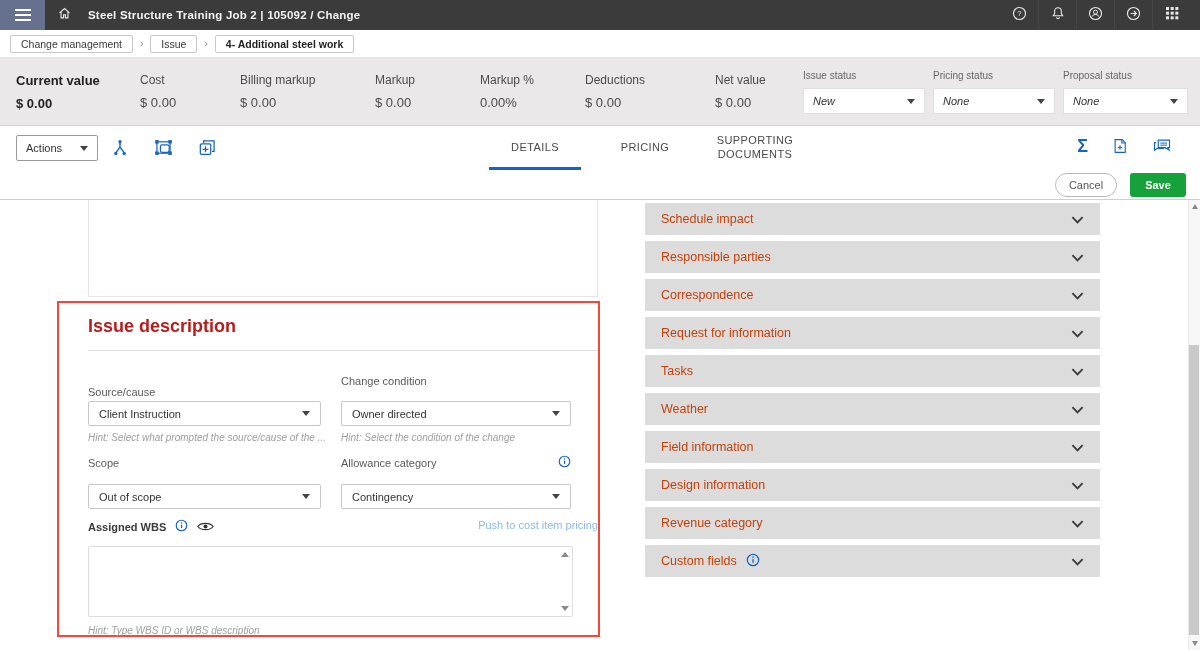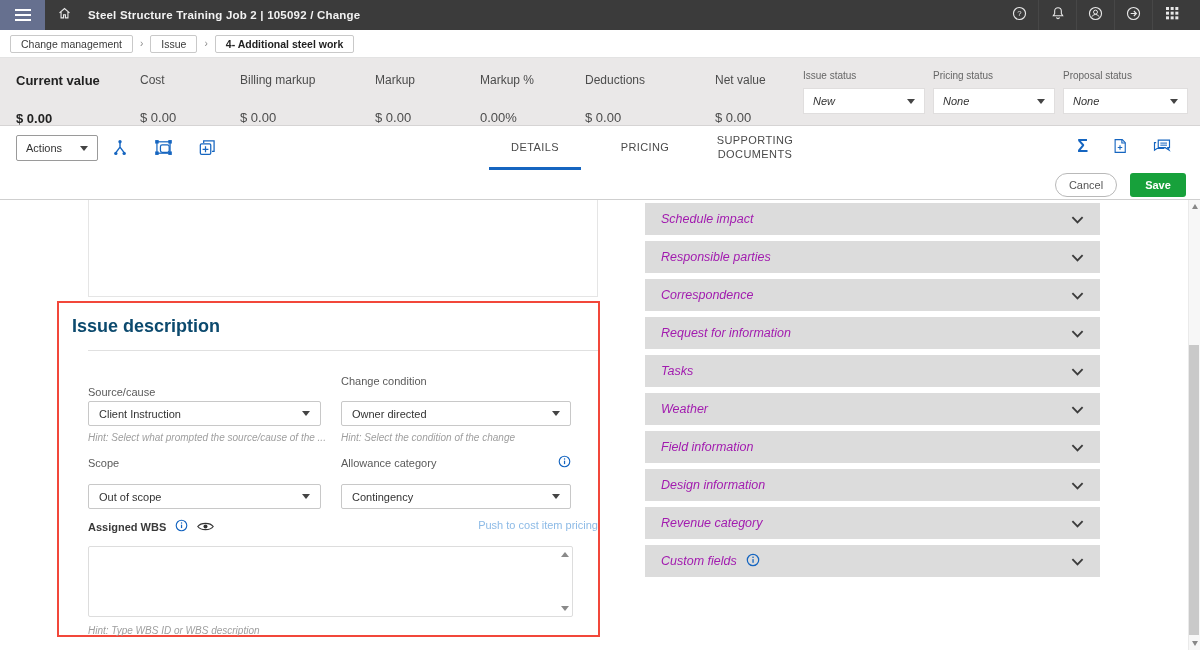--- a/index.html
+++ b/index.html
@@ -23,21 +23,21 @@
   .breadcrumb { position:absolute; top:30px; left:0; right:0; height:28px; background:#fff; border-bottom:1px solid #e3e3e3; display:flex; align-items:center; padding-left:10px; }
   .chip { border:1px solid #c9c9c9; border-radius:2px; padding:2px 10px; font-size:10.5px; color:#3a3a3a; background:#fff; cursor:pointer; white-space:nowrap; }
   .chip.active { font-weight:bold; color:#222; }
   .crumb-sep { color:#8a8a8a; font-size:10px; margin:0 7px; }
   .crumb-sep::after { content:"\203A"; }
 
   
   .summary { position:absolute; top:58px; left:0; right:0; height:68px; background:#eae8e8; border-bottom:1px solid #d6d4d4; display:flex; padding-left:16px; }
   .metric { padding-top:15px; }
   .metric .m-label { font-size:12px; color:#4c4c4c; }
-  .metric .m-value { margin-top:23px; font-size:13px; color:#4c4c4c; }
+  .metric .m-value { margin-top:8px; font-size:13px; color:#4c4c4c; }
   .metric.primary .m-label, .metric.primary .m-value { font-weight:bold; color:#222; font-size:13px; }
   .m-w0{width:124px}.m-w1{width:100px}.m-w2{width:135px}.m-w3{width:105px}.m-w4{width:105px}.m-w5{width:130px}.m-w6{width:88px}
   .status-group { width:130px; padding-top:12px; }
   .status-group .s-label { font-size:10px; color:#666; }
   .status-select { margin-top:7px; width:122px; height:26px; background:#fff; border:1px solid #e0dede; display:flex; align-items:center; justify-content:space-between; padding:0 9px; font-size:11px; color:#333; cursor:pointer;font-style:italic; }
   .status-group:last-child .status-select { width:125px; }
   .caret { width:0; height:0; border-left:4px solid transparent; border-right:4px solid transparent; border-top:5px solid #444; }
 
   
   .toolbar { position:absolute; top:126px; left:0; right:16px; height:44px; background:#fff; }
@@ -52,39 +52,39 @@
 
   
   .actionrow { position:absolute; top:170px; left:0; right:0; height:30px; background:#fff; border-bottom:1px solid #cfcfcf; }
   .cancel-btn { position:absolute; right:83px; top:3px; width:62px; height:24px; border:1px solid #b9b9b9; border-radius:12px; background:#fff; font-size:11px; color:#555; display:flex; align-items:center; justify-content:center; cursor:pointer; }
   .save-btn { position:absolute; right:14px; top:3px; width:56px; height:24px; border:none; border-radius:3px; background:#17a13b; color:#fff; font-size:11px; font-weight:bold; display:flex; align-items:center; justify-content:center; cursor:pointer; }
 
   
   .content { position:absolute; top:200px; left:0; right:0; bottom:0; background:#fff; }
   .empty-box { position:absolute; left:88px; top:0; width:510px; height:97px; background:#fff; border:1px solid #e5e5e5; border-top:none; }
   .red-frame { position:absolute; left:57px; top:101px; width:543px; height:336px; border:2px solid #f2473a; pointer-events:none; }
-  .section-title { position:absolute; left:72px; top:116px; font-size:18px; font-weight:bold; color:#0c4a6e; }
+  .section-title { position:absolute; left:88px; top:116px; font-size:18px; font-weight:bold; color:#b91c1c; }
   .title-divider { position:absolute; left:88px; top:150px; width:510px; height:1px; background:#e0e0e0; }
   .f-label { position:absolute; font-size:11px; color:#5a5a5a; }
   .f-label-strong { font-weight:bold; color:#3a3a3a; }
   .f-select { position:absolute; height:25px; border:1px solid #c8c8c8; border-radius:2px; background:#fff; display:flex; align-items:center; justify-content:space-between; padding:0 10px; font-size:11px; color:#333; cursor:pointer; }
   .f-hint { position:absolute; font-size:10px; font-style:italic; color:#9e9e9e; white-space:nowrap; }
   .label-row { position:absolute; display:flex; align-items:center; gap:9px; }
   .alloc-label-row { position:absolute; left:341px; top:254px; width:230px; display:flex; align-items:center; justify-content:space-between; }
   .push-link { position:absolute; left:341px; top:319px; width:257px; text-align:right; font-size:11px; color:#8cbae6; cursor:pointer; }
   .wbs-area-wrap { position:absolute; left:88px; top:346px; width:485px; height:71px; }
   .wbs-area { width:100%; height:100%; border:1px solid #ddd; border-radius:2px; resize:none; font-family:"Liberation Sans", sans-serif; font-size:11px; padding:6px 18px 6px 8px; color:#333; outline:none; }
   .ta-arrow { position:absolute; right:4px; width:0; height:0; border-left:4px solid transparent; border-right:4px solid transparent; pointer-events:none; }
   .ta-up { top:6px; border-bottom:5px solid #8a8a8a; }
   .ta-down { bottom:6px; border-top:5px solid #8a8a8a; }
 
   
   .side { position:absolute; left:645px; top:3px; width:455px; }
   .acc { height:32px; margin-bottom:6px; background:#dcdcdc; display:flex; align-items:center; justify-content:space-between; padding:0 16px; cursor:pointer; }
-  .acc-label { font-size:12.5px; color:#a21caf; display:flex; align-items:center; gap:9px;font-style:italic; }
+  .acc-label { font-size:12.5px; color:#c2410c; display:flex; align-items:center; gap:9px; }
 
   
   .v-scroll { position:absolute; right:0; top:0; bottom:0; width:12px; background:#f7f7f7; border-left:1px solid #eaeaea; }
   .v-thumb { position:absolute; right:1px; top:145px; width:10px; height:290px; background:#c9c9c9; cursor:grab; }
   .sb-arrow { position:absolute; left:3px; width:0; height:0; border-left:3.5px solid transparent; border-right:3.5px solid transparent; }
   .sb-up { top:4px; border-bottom:5px solid #888; }
   .sb-down { bottom:4px; border-top:5px solid #888; }
 </style>
 </head>
 <body>

